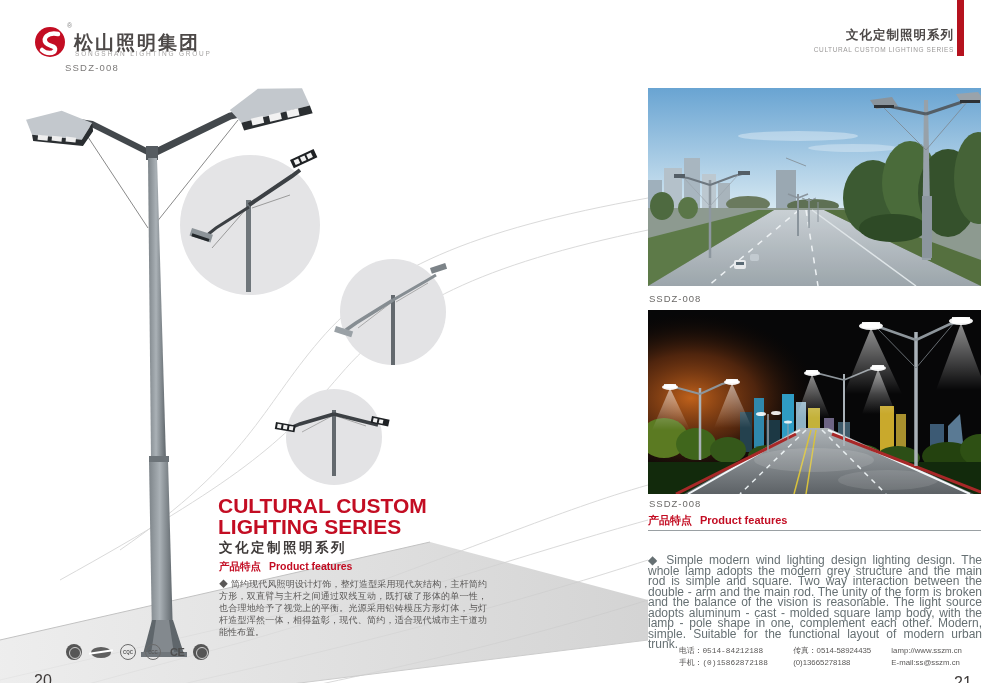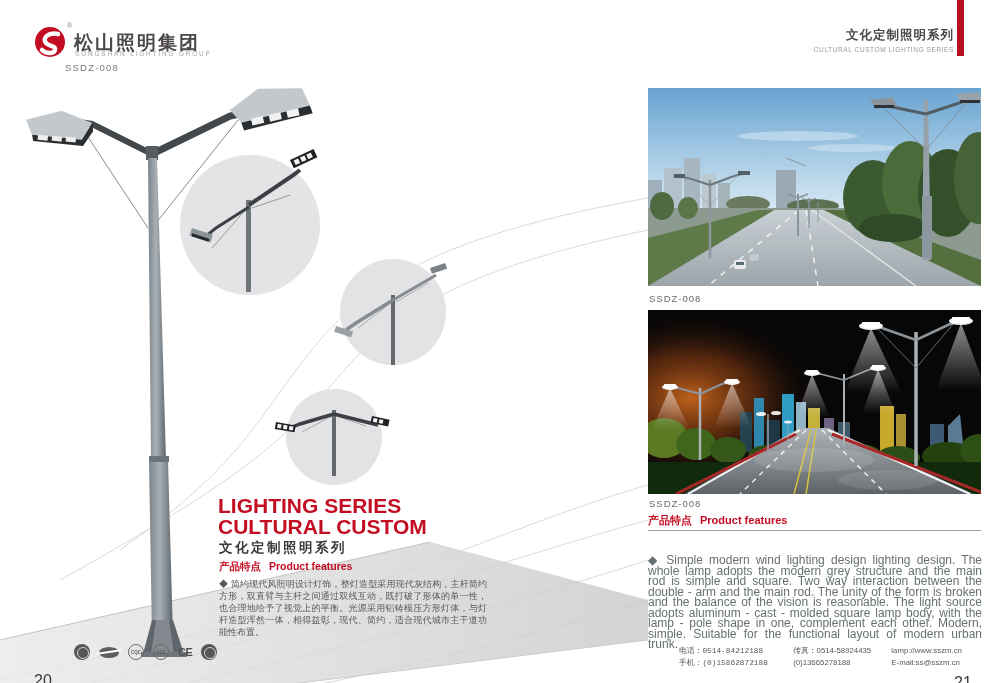--- a/index.html
+++ b/index.html
@@ -46,21 +46,21 @@
     font-weight:bold; color:#c30d23; white-space:nowrap; }
   .rp-feat-head .en { margin-left:8px; }
   .rp-rule { position:absolute; left:648px; top:530px; width:333px; height:1px; background:#9aa0a3; }
   .rp-paragraph { position:absolute; left:648px; top:555px; width:334px;
     font-size:12px; line-height:10.5px; color:#667073; text-align:justify; }
 
   
   .page-num { position:absolute; font-size:16px; color:#3e3a39;margin-top:28px; }
   #pn-left { left:34px; top:644px; }
   #pn-right { left:954px; top:646px; }
-  .certs { position:absolute; left:66px; top:644px; display:flex; align-items:center; gap:9px;margin-left:8px; }
+  .certs { position:absolute; left:66px; top:644px; display:flex; align-items:center; gap:9px; }
   .cert { display:flex; align-items:center; justify-content:center; color:#5a5a5a; }
   .cert.ring { width:16px; height:16px; border:1.2px solid #6a6a6a; border-radius:50%;
     font-size:4.5px; font-weight:bold; letter-spacing:0; }
   .cert.oval { width:20px; height:11px; border-radius:50%; background:#5f5f5f;
     position:relative; }
   .cert.oval::after { content:""; position:absolute; left:-2px; top:4.5px; width:24px;
     height:2px; background:#fff; transform:rotate(-8deg); }
   .cert.badge { width:16px; height:16px; border-radius:50%; background:#565656;
     position:relative; }
   .cert.badge::after { content:""; position:absolute; left:3px; top:3px; width:10px;
@@ -200,22 +200,22 @@
       <polygon points="149,380 168,380 173,556 152,556" fill="url(#poleG)"></polygon>
       <rect x="149" y="376" width="20" height="6" fill="#6d7479"></rect>
 
       <polygon points="152,540 173,540 184,574 143,574" fill="#5f666b"></polygon>
       <polygon points="156,540 169,540 174,574 151,574" fill="#83898e"></polygon>
       <rect x="141" y="572" width="46" height="5" fill="#70767b"></rect>
     </g>
   </svg>
 
   <div class="lp-title">
+    <div>CULTURAL CUSTOM</div>
     <div>LIGHTING SERIES</div>
-    <div>CULTURAL CUSTOM</div>
   </div>
   <div class="lp-title-cn">文化定制照明系列</div>
   <div class="lp-feat-head">
     <span class="cn">产品特点</span><span class="en">Product features</span>
   </div>
   <div class="lp-paragraph">◆ 简约现代风照明设计灯饰，整灯造型采用现代灰结构，主杆简约方形，双直臂与主杆之间通过双线互动，既打破了形体的单一性，也合理地给予了视觉上的平衡。光源采用铝铸模压方形灯体，与灯杆造型浑然一体，相得益彰，现代、简约，适合现代城市主干道功能性布置。</div>
 
   <div class="photo" id="photo1">
     <svg viewBox="0 0 333 198" width="333" height="198">
       <defs>

